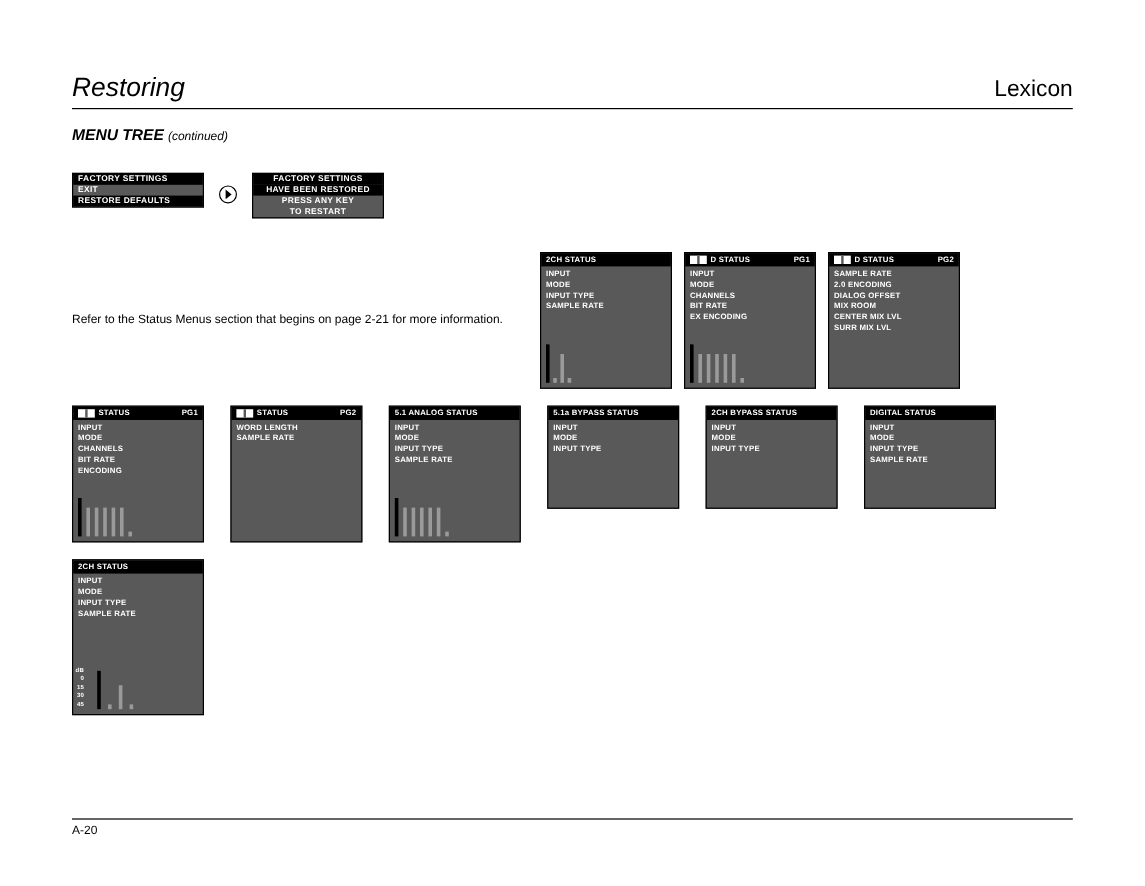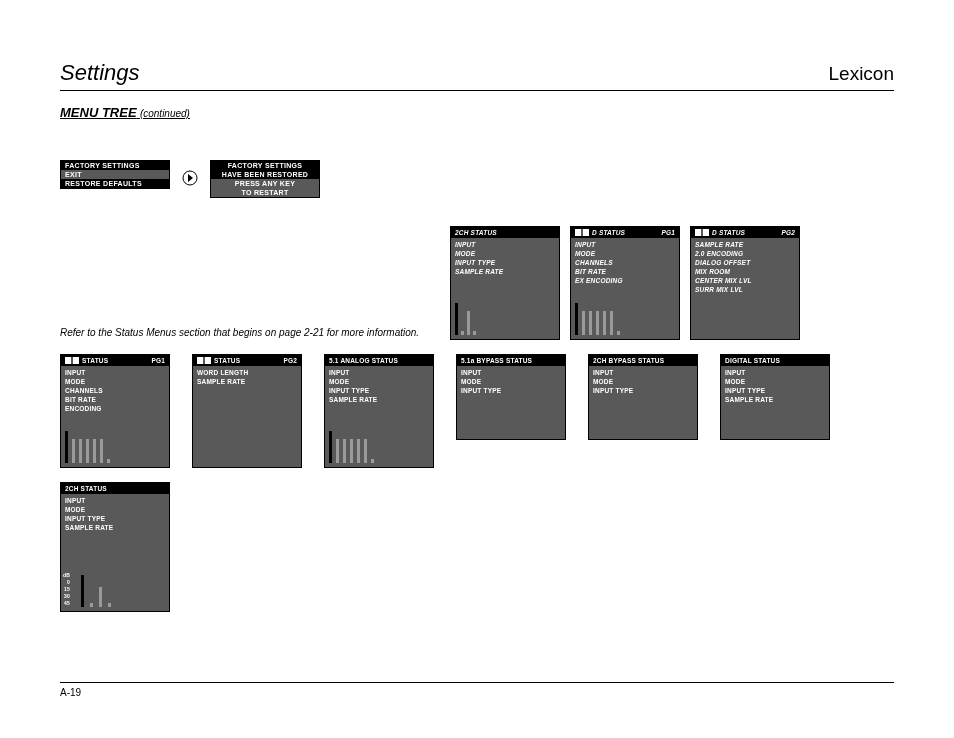--- a/index.html
+++ b/index.html
@@ -22,22 +22,21 @@
   .header .title {
     font-style: italic;
     font-size: 22px;
     font-weight: 400;
   }
   .header .brand {
     font-size: 19px;
   }
   .subtitle {
     font-size: 12px;
-    margin-bottom: 40px;
-    text-decoration: underline;
+    margin-bottom: 24px;
   }
   .subtitle strong {
     font-weight: 900;
     font-style: italic;
     font-size: 13px;
   }
   .subtitle em {
     font-style: italic;
     font-size: 10px;
   }
@@ -77,24 +76,23 @@
     top: 10px;
   }
   .arrow-circle svg {
     width: 16px;
     height: 16px;
   }
 
   
   .row2 {
     display: flex;
-    align-items: flex-end;
+    align-items: center;
     gap: 10px;
     margin-bottom: 14px;
-    font-style: italic;
   }
   .row2 .note-text {
     width: 380px;
   }
 
   
   .panel {
     background: #595959;
     border: 1px solid #000;
     width: 110px;
@@ -198,21 +196,21 @@
     right: 60px;
     border-top: 1px solid #000;
     padding-top: 4px;
     font-size: 10px;
   }
 </style>
 </head>
 <body>
 
 <div class="header">
-  <span class="title">Settings</span>
+  <span class="title">Restoring</span>
   <span class="brand">Lexicon</span>
 </div>
 
 <div class="subtitle">
   <strong>MENU TREE</strong>
   <em>(continued)</em>
 </div>
 
 <div class="row1">
   <div class="menu-box">
@@ -419,14 +417,14 @@
     <div class="scale-bars">
       <span class="bar black s4"></span>
         <span class="bar s0"></span>
         <span class="bar s1"></span>
         <span class="bar s0"></span>
     </div>
   </div>
 </div>
 
 <div class="footer">
-  <span>A-19</span>
+  <span>A-20</span>
 </div>
 
 </body></html>

